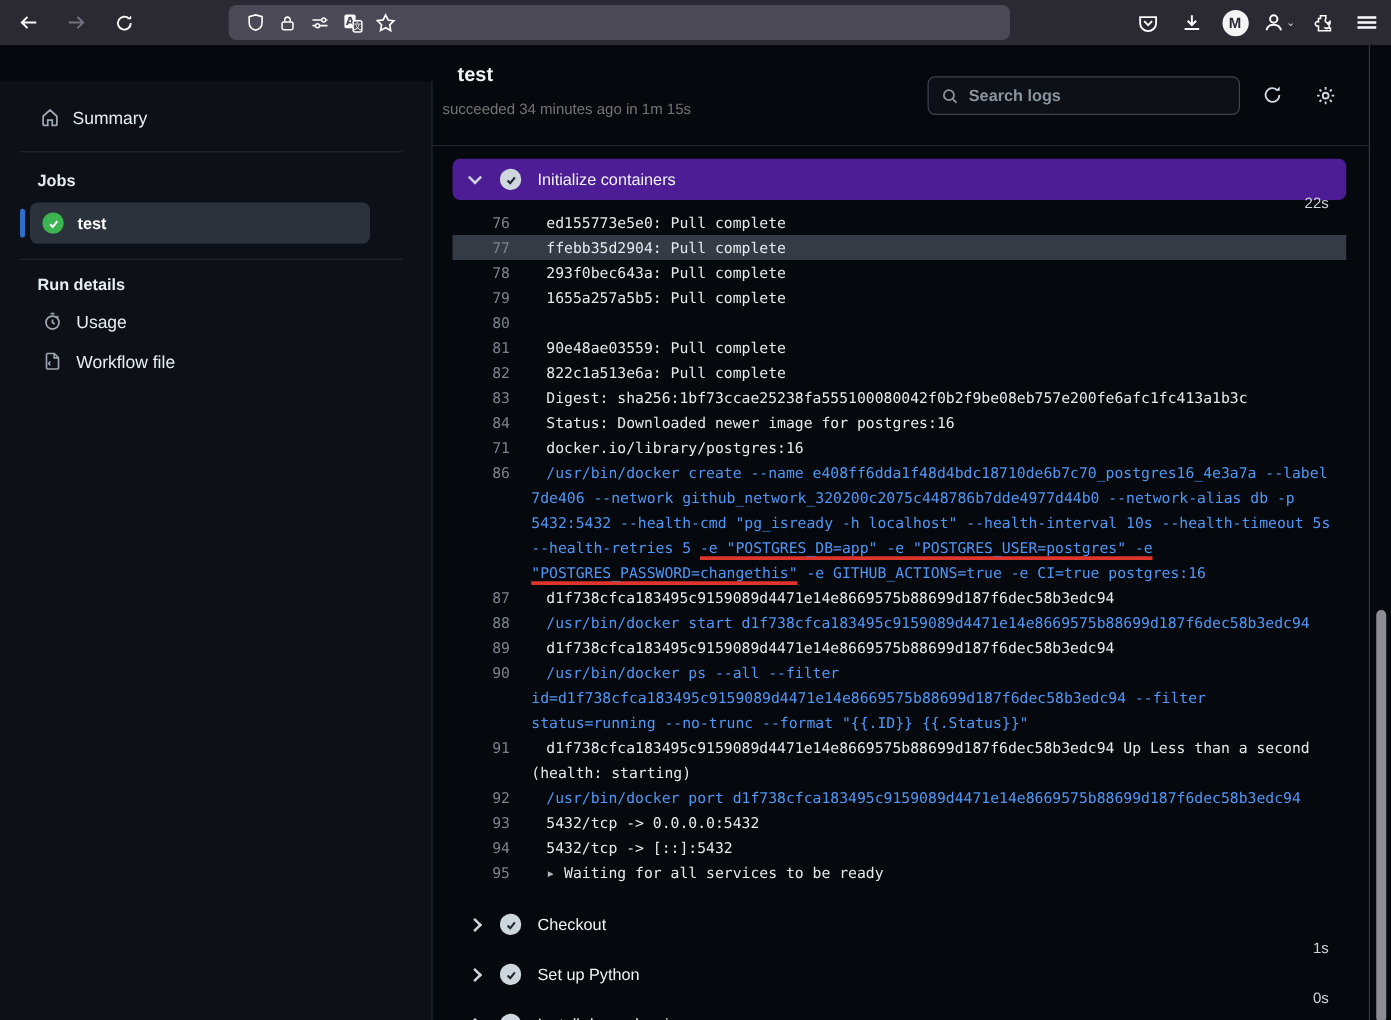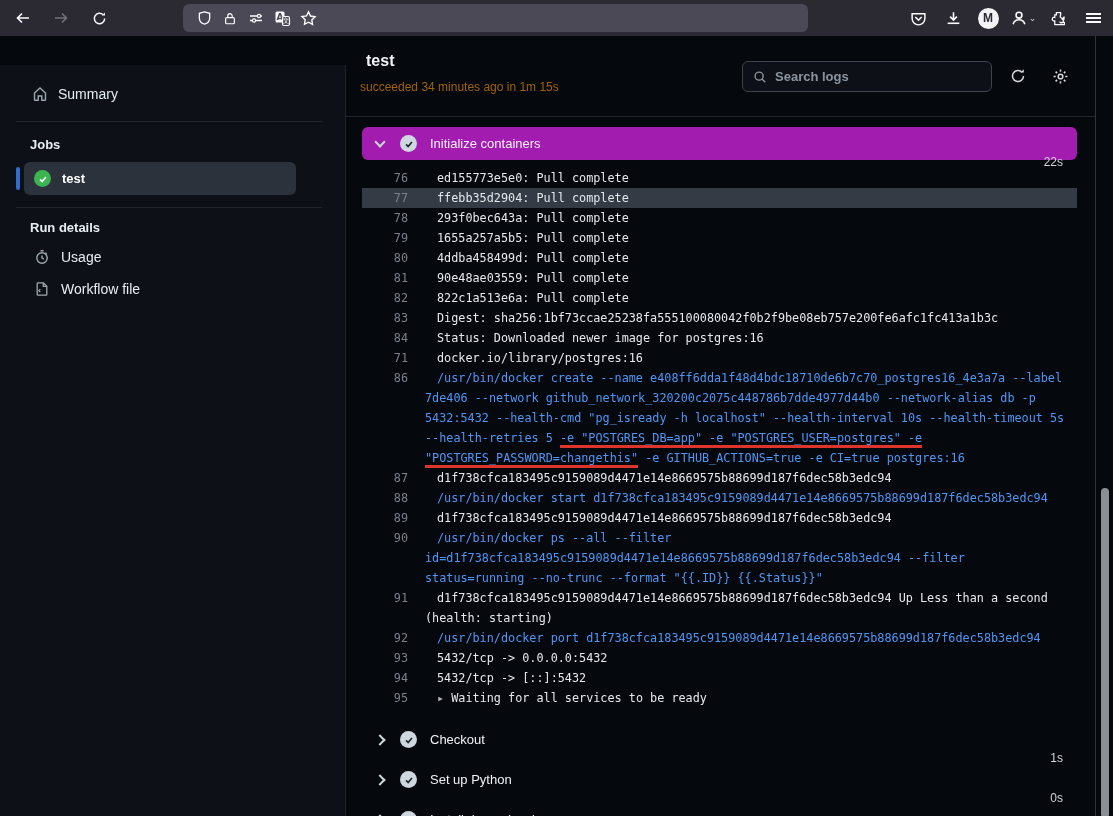--- a/index.html
+++ b/index.html
@@ -44,32 +44,32 @@
   .job-accent { position:absolute; left:16px; top:102px; width:4px; height:23px; background:#316dca; border-radius:2px; }
   .job-selected .label { color:#ffffff; font-size:13px; font-weight:bold; }
   .check-green { width:17px; height:17px; border-radius:50%; background:#3cb450;
     display:flex; align-items:center; justify-content:center; flex:0 0 auto; }
   .usage-item { position:absolute; left:34px; top:184px; gap:11px; }
   .workflow-item { position:absolute; left:34px; top:216px; gap:11px; }
 
   .main { position:absolute; top:0; left:346px; width:749px; height:780px; }
   .job-header { position:absolute; top:0; left:0; width:749px; height:81px; border-bottom:1px solid #21262e; }
   .job-title { position:absolute; left:20px; top:16px; color:#f0f3f6; font-size:16px; font-weight:bold; }
-  .job-sub { position:absolute; left:14px; top:44px; color:#a16207; font-size:12px; }
+  .job-sub { position:absolute; left:8px; top:44px; color:#737373; font-size:12px; }
   .search-box { position:absolute; left:396px; top:25px; width:250px; height:31px;
     border:1px solid #3d444d; border-radius:6px; background:#0d1117; display:flex; align-items:center; padding:0 10px; gap:8px; }
   .search-box input { background:transparent; border:none; outline:none; color:#e6edf3;
     font-size:13px; width:100%; font-family:"Liberation Sans",sans-serif;font-weight:bold; }
   .search-box input::placeholder { color:#8b949e; }
   .hdr-icon { position:absolute; top:28px; color:#d0d7de; width:24px; height:24px;
     display:flex; align-items:center; justify-content:center; }
   .sync-btn { left:660px; } .gear-btn { left:702px; }
 
   .step-header { position:absolute; top:91px; left:16px; width:715px; height:33px;
-    background:#a21caf; border-radius:6px; display:flex; align-items:center; padding:0 14px; }
+    background:#4c1d95; border-radius:6px; display:flex; align-items:center; padding:0 14px; }
   .chev { width:8px; height:8px; border-right:2px solid #cdd5dd; border-bottom:2px solid #cdd5dd; flex:0 0 auto; }
   .chev.down { transform:rotate(45deg); margin-top:-4px; }
   .chev.right { transform:rotate(-45deg); }
   .check-circle { width:17px; height:17px; border-radius:50%; background:#ced6de;
     display:flex; align-items:center; justify-content:center; margin-left:16px; flex:0 0 auto; }
   .step-title { color:#f0f3f6; font-size:13px; margin-left:13px; }
   .step-duration { margin-left:auto; color:#ced6de; font-size:12px;margin-top:36px; }
 
   .log-rows { position:absolute; top:132px; left:16px; width:715px;
     font-family:"DejaVu Sans Mono", monospace; font-size:11.8px; }
@@ -267,21 +267,21 @@
       </span>
       <span class="step-title">Initialize containers</span>
       <span class="step-duration">22s</span>
     </div>
 
     <div class="log-rows">
         <div class="log-row"><span class="ln">76</span><span class="lt"><span class="w">ed155773e5e0: Pull complete</span></span></div>
         <div class="log-row hl"><span class="ln">77</span><span class="lt"><span class="w">ffebb35d2904: Pull complete</span></span></div>
         <div class="log-row"><span class="ln">78</span><span class="lt"><span class="w">293f0bec643a: Pull complete</span></span></div>
         <div class="log-row"><span class="ln">79</span><span class="lt"><span class="w">1655a257a5b5: Pull complete</span></span></div>
-        <div class="log-row"><span class="ln">80</span><span class="lt"><span class="w">4ddba458499d: Pull complete</span></span></div>
+        <div class="log-row"><span class="ln">80</span></div>
         <div class="log-row"><span class="ln">81</span><span class="lt"><span class="w">90e48ae03559: Pull complete</span></span></div>
         <div class="log-row"><span class="ln">82</span><span class="lt"><span class="w">822c1a513e6a: Pull complete</span></span></div>
         <div class="log-row"><span class="ln">83</span><span class="lt"><span class="w">Digest: sha256:1bf73ccae25238fa555100080042f0b2f9be08eb757e200fe6afc1fc413a1b3c</span></span></div>
         <div class="log-row"><span class="ln">84</span><span class="lt"><span class="w">Status: Downloaded newer image for postgres:16</span></span></div>
         <div class="log-row"><span class="ln">71</span><span class="lt"><span class="w">docker.io/library/postgres:16</span></span></div>
         <div class="log-row"><span class="ln">86</span><span class="lt"><span class="b">/usr/bin/docker create --name e408ff6dda1f48d4bdc18710de6b7c70_postgres16_4e3a7a --label</span></span></div>
         <div class="log-row wrap"><span class="lt"><span class="b">7de406 --network github_network_320200c2075c448786b7dde4977d44b0 --network-alias db -p</span></span></div>
         <div class="log-row wrap"><span class="lt"><span class="b">5432:5432 --health-cmd "pg_isready -h localhost" --health-interval 10s --health-timeout 5s</span></span></div>
         <div class="log-row wrap"><span class="lt"><span class="b">--health-retries 5 </span><span class="b r">-e "POSTGRES_DB=app" -e "POSTGRES_USER=postgres" -e</span></span></div>
         <div class="log-row wrap"><span class="lt"><span class="b r">"POSTGRES_PASSWORD=changethis"</span><span class="b"> -e GITHUB_ACTIONS=true -e CI=true postgres:16</span></span></div>

